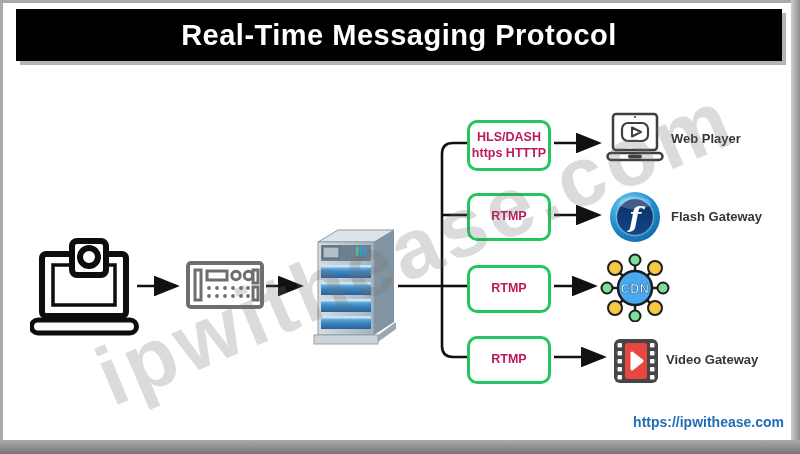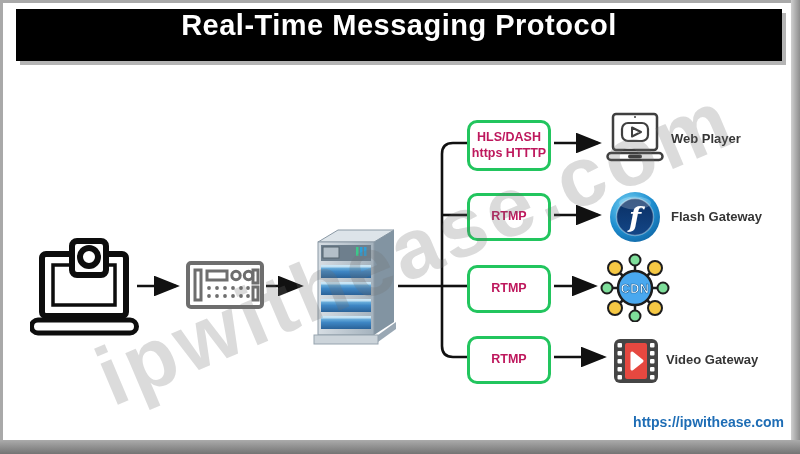--- a/index.html
+++ b/index.html
@@ -9,21 +9,21 @@
   }
   
   .frame-top{position:absolute;left:0;top:0;width:800px;height:3px;background:#a9a9a9;z-index:60;}
   .frame-left{position:absolute;left:0;top:0;width:3px;height:454px;background:#a9a9a9;z-index:60;}
   .frame-right{position:absolute;right:0;top:0;width:9px;height:454px;background:linear-gradient(90deg,#cfcfcf,#8d8d8d);z-index:60;}
   .frame-bottom{position:absolute;left:0;bottom:0;width:800px;height:14px;background:linear-gradient(180deg,#ababab,#747474);z-index:60;}
 
   .title-bar{
     position:absolute;left:16px;top:9px;width:766px;height:52px;background:#000;
     box-shadow:4px 4px 0 rgba(140,140,140,0.65);
-    display:flex;align-items:flex-start;justify-content:center;z-index:20;
+    display:flex;align-items:center;justify-content:center;z-index:20;
   }
   .title-bar span{color:#fff;font-size:29px;font-weight:bold;letter-spacing:0.5px;}
 
   .watermark{
     position:absolute;left:55px;top:200px;width:720px;height:95px;line-height:95px;
     font-size:84px;font-weight:bold;letter-spacing:4px;text-align:center;
     color:rgba(110,110,110,0.25);transform:rotate(-23deg);transform-origin:center center;
     z-index:50;pointer-events:none;white-space:nowrap;
   }
 

